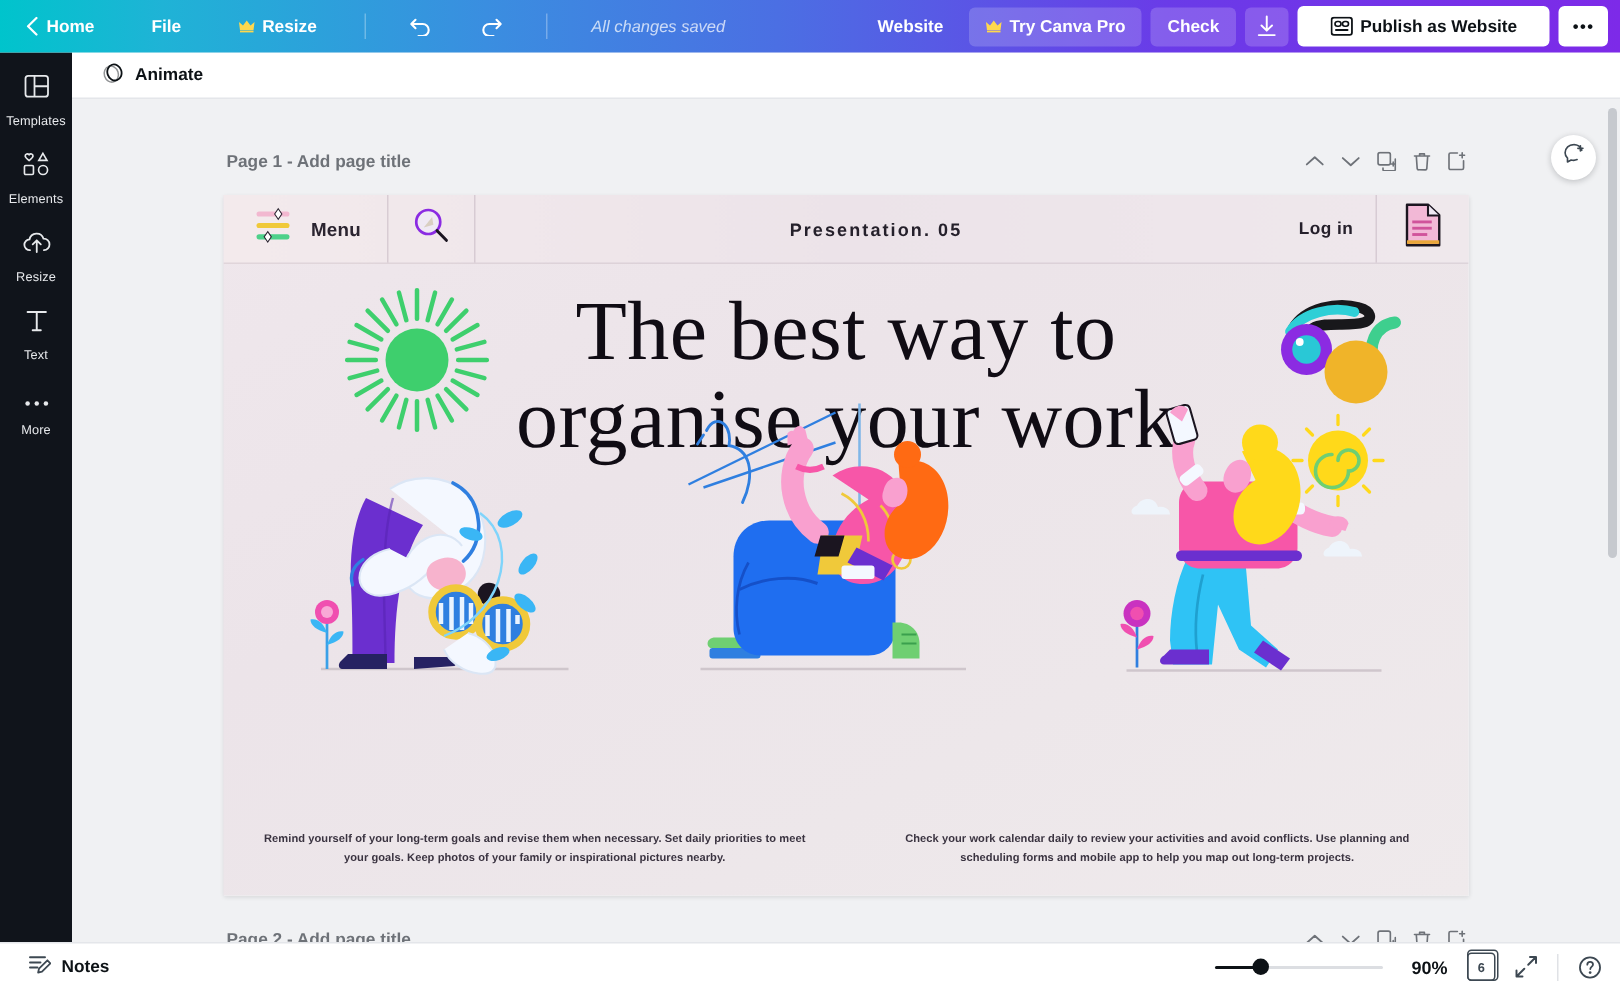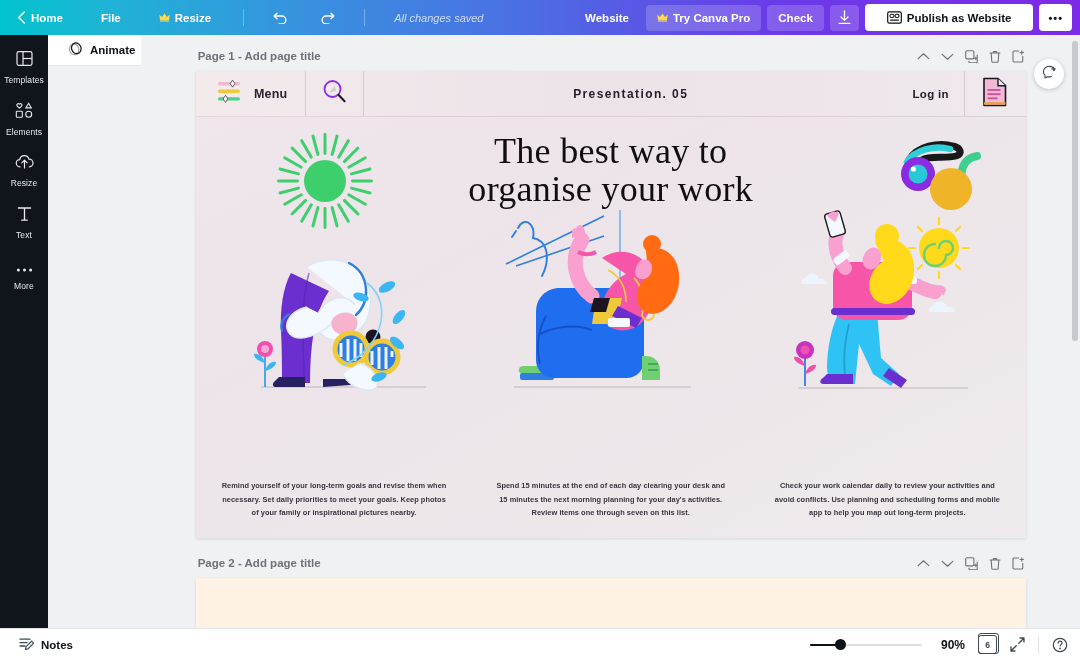--- a/index.html
+++ b/index.html
@@ -50,40 +50,40 @@
     width: 48px; flex: 0 0 48px; background: #10141b;
     display: flex; flex-direction: column; align-items: center; padding-top: 6px;
   }
   .sb-item {
     width: 48px; height: 52px; display: flex; flex-direction: column;
     align-items: center; justify-content: center; gap: 4px; cursor: pointer; color: #e7e9ec;
   }
   .sb-item .lbl { font-size: 8.5px; letter-spacing: .1px; }
 
   
-  .main { flex: 1 1 auto; display: flex; flex-direction: row; min-width: 0; background:#f0f1f3; }
+  .main { flex: 1 1 auto; display: flex; flex-direction: column; min-width: 0; background:#f0f1f3; }
   .animbar {
     height: 31px; flex: 0 0 31px; background: #fff; display: flex; align-items: center;
     padding-left: 14px; border-bottom: 1px solid #e4e6ea;
   }
   .anim-btn {
     display: flex; align-items: center; gap: 7px; height: 24px; padding: 0 6px;
     border-radius: 4px; font-size: 11.5px; font-weight: bold; color: #0d1216; cursor: pointer;
   }
 
   
   .canvas-area {
     flex: 1 1 auto; overflow: hidden; position: relative; padding: 0 0 0 0;
     background: #f0f1f3;
   }
   .canvas-inner { padding: 10px 0 0 0; }
 
   .page-head {
-    display: flex; align-items: center; height: 22px;
-    width: 830px; margin: 0 auto; padding: 0 2px;
+    display: flex; align-items: flex-end; height: 22px;
+    width: 830px; margin: 16px auto; padding: 0 2px;
   }
   .page-title { font-size: 11.5px; color: #6e7278; font-weight: bold; }
   .page-acts { margin-left: auto; display: flex; align-items: center; gap: 11px; }
   .pa-btn { cursor: pointer; color: #6e7278; display:flex; align-items:center; }
 
   
   .slide {
     width: 830px; height: 467px; margin: 4px auto 0 auto;
     background: linear-gradient(152deg,#efe7ec 0%,#ece4e9 36%,#ede7ea 70%,#efeaec 100%);
     position: relative; overflow: hidden; box-shadow: 0 1px 3px rgba(14,19,24,.12);
@@ -97,21 +97,21 @@
   .sh-menu { width: 110px; gap: 10px; border-right: 1px solid rgba(160,140,155,.3); padding-left: 4px; }
   .sh-menu .t { font-size: 12.5px; font-weight: bold; color: #2b2430; letter-spacing: .2px; }
   .sh-search { width: 58px; border-right: 1px solid rgba(160,140,155,.3); }
   .sh-title { flex: 1 1 auto; font-size: 12px; font-weight: bold; color: #25202b; letter-spacing: 1.4px; }
   .sh-login { width: 66px; font-size: 11.5px; font-weight: bold; color: #25202b; letter-spacing:.3px; }
   .sh-doc { width: 62px; border-left: 1px solid rgba(160,140,155,.3); }
 
   .slide-title {
     text-align: center; margin-top: 16px;
     font-family: "Liberation Serif", "DejaVu Serif", serif;
-    font-size: 36px; line-height: 1.05; color: #100c14; letter-spacing: .3px;
+    font-size: 56px; line-height: 1.05; color: #100c14; letter-spacing: .3px;
   }
   .slide-title .l2 { display: block; }
 
   .cols { display: flex; position: absolute; left: 0; right: 0; bottom: 18px; }
   .col { flex: 1 1 0; padding: 0 22px; }
   .col-txt {
     text-align: center; font-size: 7.4px; line-height: 1.85; color: #3a3340; font-weight: bold;
     letter-spacing: .05px;
   }
 
@@ -599,23 +599,20 @@
               <circle cx="104" cy="30" r="12" fill="#ffd91a"></circle>
 
               <path d="M88 42c6-2 11 3 10 10-1 8-7 13-13 11-5-2-7-8-4-14 2-4 4-6 7-7z" fill="#f9a0cf"></path>
             </svg>
 
             <div class="cols">
               <div class="col">
                 <div class="col-txt">Remind yourself of your long-term goals and revise them when necessary.  Set daily priorities to meet your goals.  Keep photos of your family or inspirational pictures nearby.</div>
               </div>
               <div class="col">
-                <div class="col-txt">Spend 15 minutes at the end of each day clearing your desk and 15 minutes the next morning planning for your day's activities. Review items one through seven on this list.</div>
-              </div>
-              <div class="col">
                 <div class="col-txt">Check your work calendar daily to review your activities and avoid conflicts.  Use planning and scheduling forms and mobile app to help you map out long-term projects.</div>
               </div>
             </div>
           </div>
 
           <div class="page-head page2-head">
             <span class="page-title">Page 2 - Add page title</span>
             <span class="page-acts">
               <span class="pa-btn">
                 <svg width="13" height="9" viewBox="0 0 13 9">

